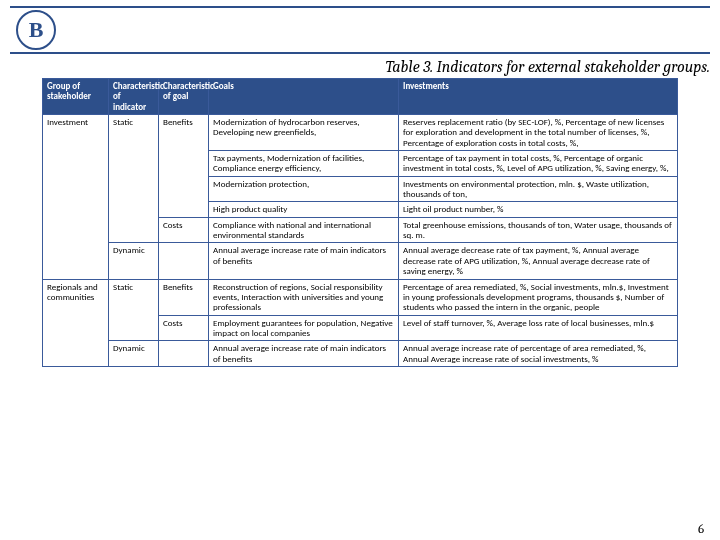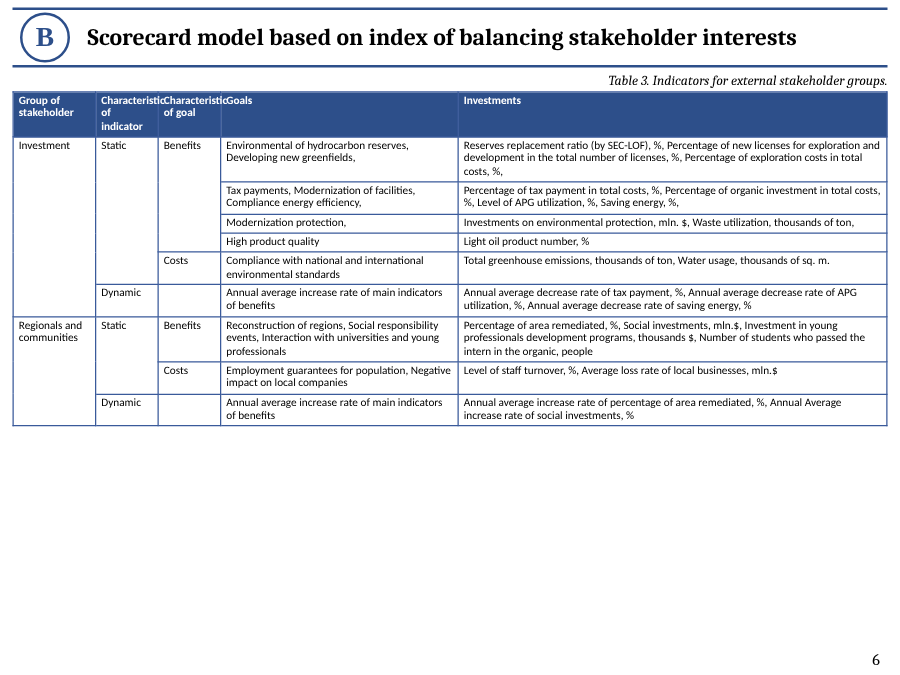--- a/index.html
+++ b/index.html
@@ -43,28 +43,28 @@
   .title {
     font-family: Cambria, "Times New Roman", serif;
     font-weight: bold;
     font-size: 19px;
     color: #000;
     flex: 1;
   }
   .caption {
     font-family: Cambria, "Times New Roman", serif;
     font-style: italic;
-    font-size: 11px;
+    font-size: 16px;
     text-align: right;
     margin: 4px 10px 2px 0;
   }
   table.scorecard {
     border-collapse: collapse;
     margin: 0 auto;
-    width: 700px;
+    width: 636px;
     table-layout: fixed;
   }
   table.scorecard th, table.scorecard td {
     border: 1px solid #3a5a9a;
     padding: 2px 4px;
     vertical-align: top;
     font-size: 9px;
     line-height: 1.15;
     text-align: left;
   }
@@ -86,21 +86,20 @@
     font-size: 13px;
   }
 </style>
 </head>
 <body>
 
 <div class="header-bar">
   <div class="logo">
     <span class="logo-inner">В</span>
   </div>
-  <div class="title">Scorecard model based on index of balancing stakeholder interests</div>
 </div>
 
 <div class="caption">Table 3. Indicators for external stakeholder groups.</div>
 
 <table class="scorecard">
   <colgroup>
     <col class="col-group">
       <col class="col-ind">
       <col class="col-goal">
       <col class="col-goals">
@@ -114,21 +113,21 @@
       <th>Goals</th>
       <th>Investments</th>
     </tr>
   </thead>
   <tbody>
 
     <tr>
       <td rowspan="6">Investment</td>
       <td rowspan="5">Static</td>
       <td rowspan="4">Benefits</td>
-      <td>Environmental of hydrocarbon reserves, Developing new greenfields,</td>
+      <td>Modernization of hydrocarbon reserves, Developing new greenfields,</td>
       <td>Reserves replacement ratio (by SEC-LOF), %, Percentage of new licenses for exploration and development in the total number of licenses, %, Percentage of exploration costs in total costs, %,</td>
     </tr>
     <tr>
       <td>Tax payments,
 Modernization of facilities,
 Compliance energy efficiency,</td>
       <td>Percentage of tax payment in total costs, %,
 Percentage of organic investment in total costs, %,
 Level of APG utilization, %,
 Saving energy, %,</td>

